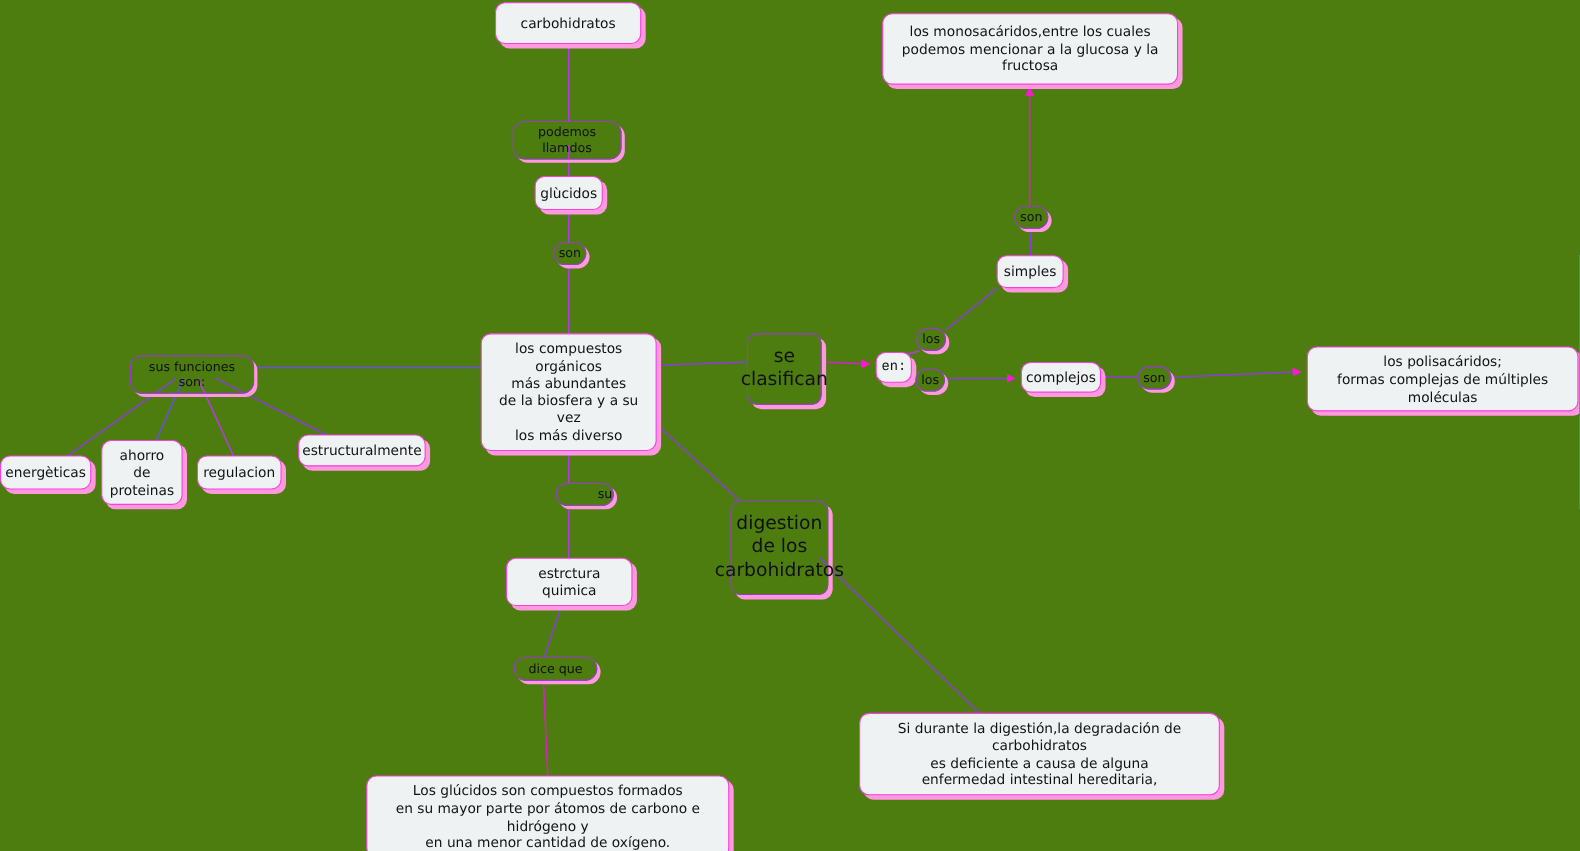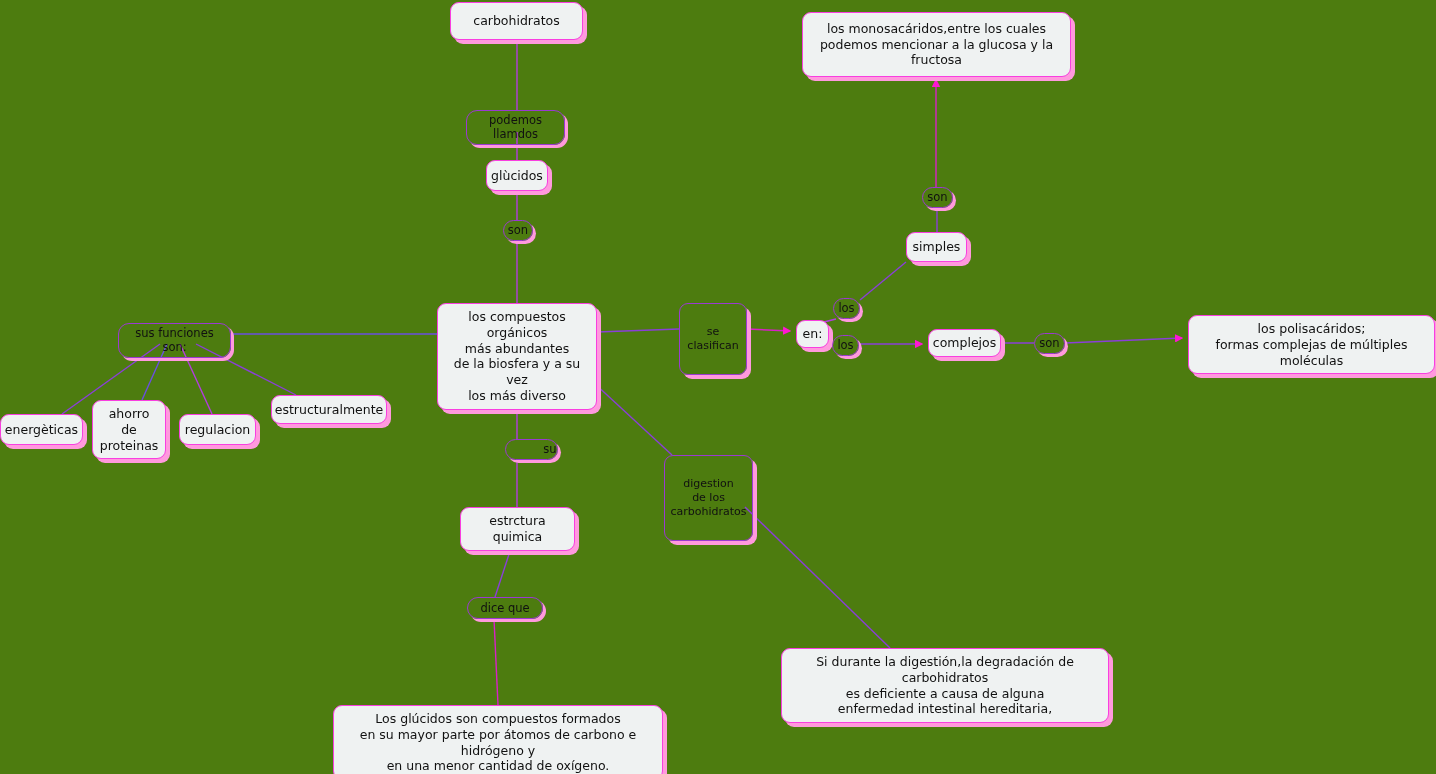--- a/index.html
+++ b/index.html
@@ -42,22 +42,22 @@
     border: 1.6px solid #f93ee0;
     box-shadow: 4px 4px 0 0 #ff99dd;
     font-size: 12.5px;
     padding: 5px 9px;
   }
   
   .node.ghost {
     background: transparent;
     border: 1.6px solid #9a3ad0;
     box-shadow: 4px 4px 0 0 #ff99dd;
-    font-size: 11px;
-    padding: 21px 9px;
+    font-size: 17px;
+    padding: 10px 9px;
   }
   
   .node.linklabel {
     background: transparent;
     border: 1.5px solid #9a3ad0;
     box-shadow: 3px 3px 0 0 #ff99dd;
     border-radius: 11px;
     font-size: 11.5px;
     padding: 2px 7px;
     z-index: 6;
@@ -107,21 +107,21 @@
       <div class="node filled" style="left: 802px; top: 12px; width: 269px; min-height: 65px;">los monosacáridos,entre los cuales
 podemos mencionar a la glucosa y la fructosa</div>
       <div class="node filled" style="left: 486px; top: 160px; width: 62px; min-height: 31px;">glùcidos</div>
       <div class="node filled" style="left: 906px; top: 232px; width: 61px; min-height: 30px;">simples</div>
       <div class="node filled" style="left: 437px; top: 303px; width: 160px; min-height: 75px;">los compuestos orgánicos
 más abundantes
 de la biosfera y a su vez
 los más diverso</div>
       <div class="node ghost" style="left: 679px; top: 303px; width: 68px; min-height: 52px;">se
 clasifican</div>
-      <div class="node filled" style="left: 796px; top: 320px; width: 33px; min-height: 26px;">en:</div>
+      <div class="node filled" style="left: 796px; top: 320px; width: 33px; min-height: 26px; font-family: Liberation Mono, monospace;">en:</div>
       <div class="node filled" style="left: 928px; top: 329px; width: 73px; min-height: 28px;">complejos</div>
       <div class="node filled" style="left: 1188px; top: 315px; width: 247px; min-height: 44px;">los polisacáridos;
 formas complejas de múltiples moléculas</div>
       <div class="node filled" style="left: 0px; top: 414px; width: 83px; min-height: 31px;">energèticas</div>
       <div class="node filled" style="left: 92px; top: 400px; width: 74px; min-height: 48px;">ahorro de
 proteinas</div>
       <div class="node filled" style="left: 179px; top: 414px; width: 77px; min-height: 31px;">regulacion</div>
       <div class="node filled" style="left: 271px; top: 395px; width: 116px; min-height: 29px;">estructuralmente</div>
       <div class="node ghost" style="left: 664px; top: 455px; width: 89px; min-height: 52px;">digestion
 de los

